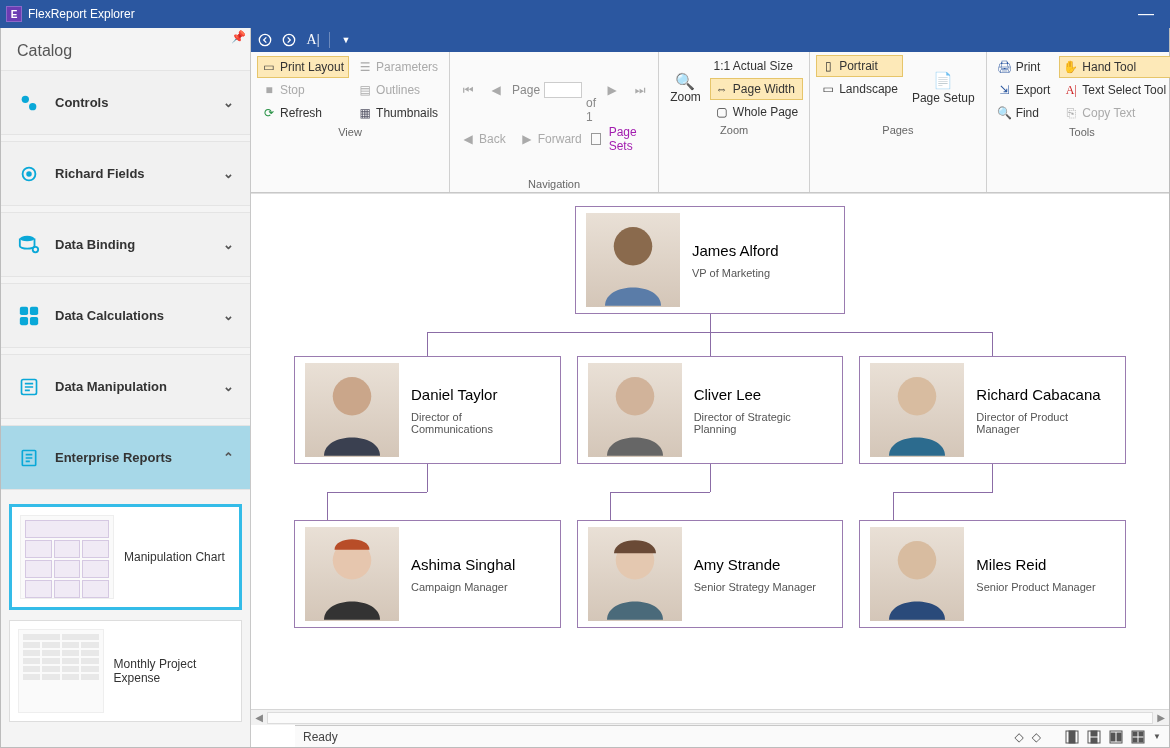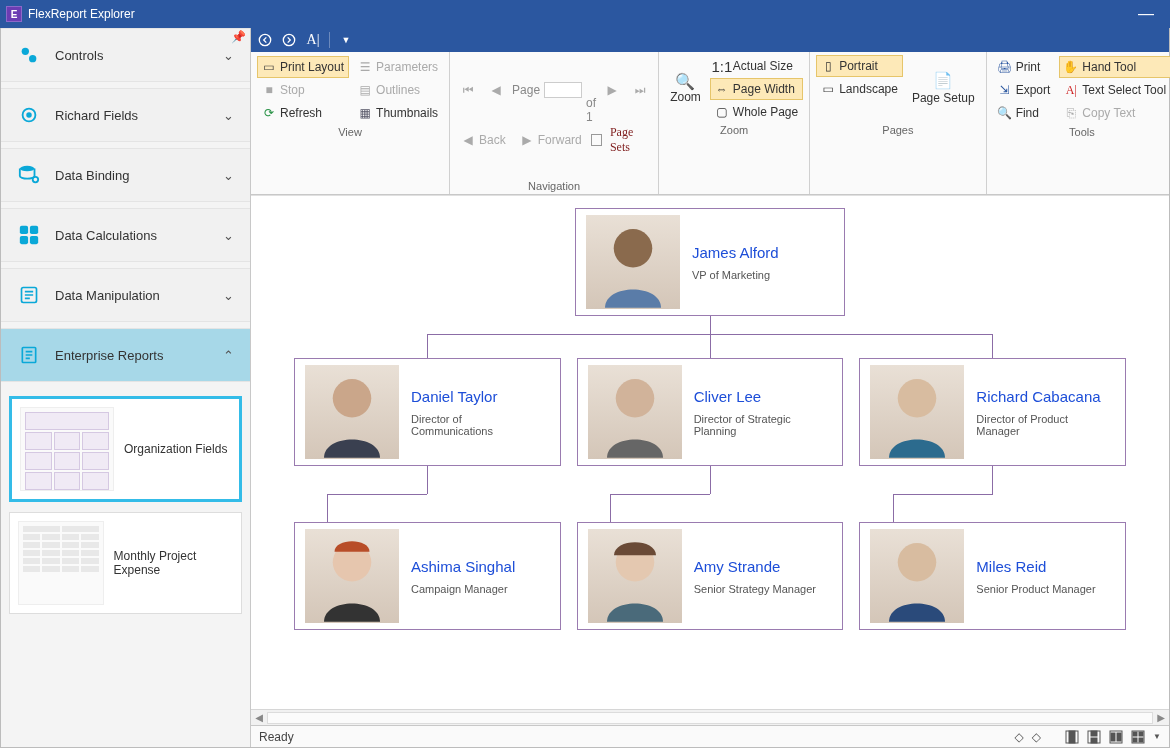--- a/index.html
+++ b/index.html
@@ -8,21 +8,21 @@
 .titlebar .logo { width: 16px; height: 16px; background: #6b3db3; margin-right: 6px; display: flex; align-items: center; justify-content: center; font-weight: bold; font-size: 10px; border:1px solid #8c68c8;}
 .titlebar .spacer { flex: 1; }
 .titlebar .winbtn { width: 36px; text-align: center; cursor: pointer; font-size: 16px; }
 .qat { height: 24px; background: #2b57a0; display: flex; align-items: center; padding: 0 4px; gap: 4px; }
 .qat .qbtn { width: 20px; height: 20px; display:flex; align-items:center; justify-content:center; color:#fff; cursor:pointer; font-size:14px;}
 .qat .sep { height:16px; border-left:1px solid rgba(255,255,255,.3); margin:0 2px;}
 .main { display:flex; height: calc(748px - 28px); border:1px solid #bcbcbc; border-top:none;}
 .sidebar { width: 252px; background:#f4f4f4; border-right:1px solid #c8c8c8; display:flex; flex-direction:column; position:relative;}
 .sidebar .pin { position:absolute; top:2px; right:4px; font-size:12px; cursor:pointer; color:#222;}
 .sidebar h2 { font-size:16px; font-weight:400; color:#555; padding:14px 16px 10px;}
-.cat-item { height:54px; display:flex; align-items:center; padding:0 16px; border-top:1px solid #e4e4e4; border-bottom:1px solid #e4e4e4; cursor:pointer; gap:14px; color:#333; font-size:13px; background:#f1f1f1; margin-bottom:6px;}
+.cat-item { height:65px; display:flex; align-items:center; padding:0 16px; border-top:1px solid #e4e4e4; border-bottom:1px solid #e4e4e4; cursor:pointer; gap:14px; color:#333; font-size:13px; background:#f1f1f1; margin-bottom:6px;font-weight:bold;}
 .cat-item .ico { width:24px; height:24px; display:flex; align-items:center; justify-content:center; color:#0aa8d8;}
 .cat-item.active { background:#a7d8e8; }
 .cat-item .exp { margin-left:auto; color:#555;}
 .thumbs { padding:8px; overflow:auto; }
 .thumb { display:flex; align-items:center; gap:10px; padding:8px; border:1px solid #ddd; background:#fff; margin-bottom:10px; cursor:pointer; font-size:12px; color:#333;}
 .thumb.active { border:3px solid #34bce8; }
 .thumb .timg { width:94px; height:84px; background:#fafafa; border:1px solid #eee; display:flex; flex-direction:column; gap:2px; padding:4px;}
 .thumb .timg .row { display:flex; gap:2px;}
 .thumb .timg .cell { flex:1; height:18px; background:#f0eaf5; border:1px solid #d5c8e2;}
 .thumb .timg.sheet .cell{height:6px; background:#e8e8e8; border:none;}
@@ -35,49 +35,50 @@
 .rbtn.sel { background:#fde9b8; border-color:#e6c56a;}
 .rbtn .ic { width:14px; height:14px; display:inline-flex; align-items:center; justify-content:center;}
 .rbtn.disabled { color:#aaa; cursor:default;}
 .ribrow { display:flex; gap:4px; align-items:center;}
 .pageinput{ width:38px; height:16px; border:1px solid #ccc; background:#fff;}
 .viewer { flex:1; background:#fff; overflow:auto; position:relative; border-top:1px solid #e0e0e0;}
 .doc { width:880px; margin:0 auto; padding:12px 24px;}
 .orgcard { border:1px solid #9a7bb0; display:flex; align-items:center; gap:12px; padding:6px 10px; background:#fff; }
 .orgcard .photo { width:94px; height:94px; background:linear-gradient(#e9e0d6,#d4c6b8); display:flex; align-items:flex-end; justify-content:center; overflow:hidden;}
 .orgcard .photo svg{width:70px;height:90px;}
-.orgcard .info .nm { color:#1d4ed8; font-size:15px; }
+.orgcard .info .nm { color:#000000; font-size:15px; }
 .orgcard .info .ti { color:#555; font-size:11px; margin-top:8px; max-width:130px;}
 .orgrow{display:flex; justify-content:space-between; gap:16px;}
 .orgrow .orgcard{flex:1;}
 .connect{position:relative; height:42px;}
 .connect .v{position:absolute;left:50%;top:0;width:1px;height:18px;background:#8b6ca6;}
 .connect .h{position:absolute;top:18px;height:1px;background:#8b6ca6;}
 .connect .d{position:absolute;top:18px;width:1px;height:24px;background:#8b6ca6;}
 .scrollh{height:16px;border-top:1px solid #d6d6d6;background:#f1f1f1;display:flex;align-items:center;}
 .scrollh .tr{width:16px;text-align:center;color:#888;cursor:pointer;font-size:10px;}
 .scrollh .tk{flex:1;height:12px;border:1px solid #dcdcdc;background:#fbfbfb;}
-.status{height:22px;border-top:1px solid #c8c8c8;display:flex;align-items:center;font-size:12px;color:#444;padding:0 8px;gap:8px;background:#fafafa;}
+.status{height:22px;border-top:1px solid #c8c8c8;display:flex;align-items:center;font-size:12px;color:#444;padding:0 8px;gap:8px;background:#fafafa;margin-left:44px;}
 .status .sp{flex:1;}
 .status .ic{cursor:pointer;color:#555;display:inline-flex;align-items:center;}
 .checkbox{width:12px;height:12px;border:1px solid #999;display:inline-block;}
 </style>
 </head>
 <body>
 
 <div class="titlebar">
   <div class="logo">E</div>
   <span>FlexReport Explorer</span>
   <div class="spacer"></div>
   <div class="winbtn">—</div>
 </div>
 
 <div class="main">
   <div class="sidebar">
     <span class="pin">📌</span>
+    <h2>Catalog</h2>
 
     <div class="cat-item">
       <span class="ico">
         <svg viewBox="0 0 24 24" width="22" height="22" fill="#0aa8d8">
             <circle cx="8" cy="8" r="4"></circle>
             <circle cx="16" cy="16" r="4"></circle>
             <path d="M8 2v2M8 12v2M2 8h2M12 8h2M16 10v2M16 20v2M10 16h2M20 16h2"></path>
           </svg>
       </span>
       <span>Controls</span>
@@ -152,21 +153,21 @@
               <div class="cell"></div>
               <div class="cell"></div>
               <div class="cell"></div>
             </div>
           <div class="row">
               <div class="cell"></div>
               <div class="cell"></div>
               <div class="cell"></div>
             </div>
         </div>
-        <span>Organization Fields</span>
+        <span>Manipulation Chart</span>
       </div>
       <div class="thumb">
         <div class="timg sheet">
           <div class="row">
               <div class="cell"></div>
               <div class="cell"></div>
             </div>
           <div class="row">
               <div class="cell"></div>
               <div class="cell"></div>
@@ -280,36 +281,36 @@
           <div class="ribrow">
             <div class="rbtn disabled">
                 <span class="ic">◀</span>
                 <span>Back</span>
               </div>
             <div class="rbtn disabled">
                 <span class="ic">▶</span>
                 <span>Forward</span>
               </div>
             <span class="checkbox"></span>
-            <span style="color:#7f1d1d; padding-left:4px;font-family:Liberation Serif, serif;">Page Sets</span>
+            <span style="color:#a21caf; padding-left:4px;">Page Sets</span>
           </div>
           <div style="height:22px;"></div>
         </div>
         <div class="lbl">Navigation</div>
       </div>
 
       <div class="ribgroup">
         <div class="ribrow" style="height:66px;">
           <div class="rbtn" style="flex-direction:column;height:auto;gap:2px;">
             <span class="ic" style="font-size:16px;">🔍</span>
             <span>Zoom</span>
           </div>
           <div class="rows">
             <div class="rbtn">
-                <span class="ic" style="font-size:15px;">1:1</span>
+                <span class="ic" style="font-size:12px;">1:1</span>
                 <span>Actual Size</span>
               </div>
             <div class="rbtn sel">
                 <span class="ic">⇔</span>
                 <span>Page Width</span>
               </div>
             <div class="rbtn">
                 <span class="ic">▢</span>
                 <span>Whole Page</span>
               </div>

